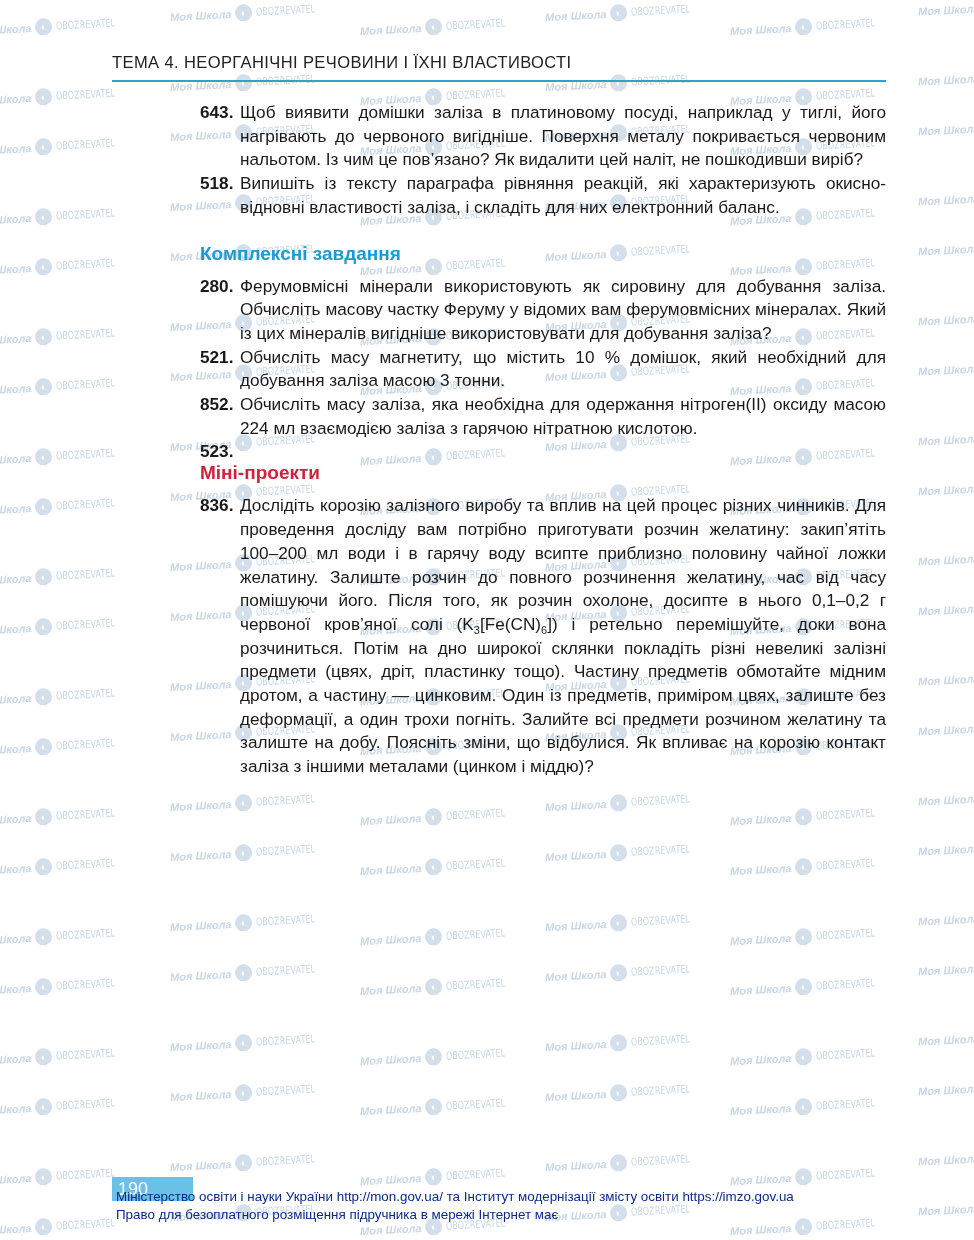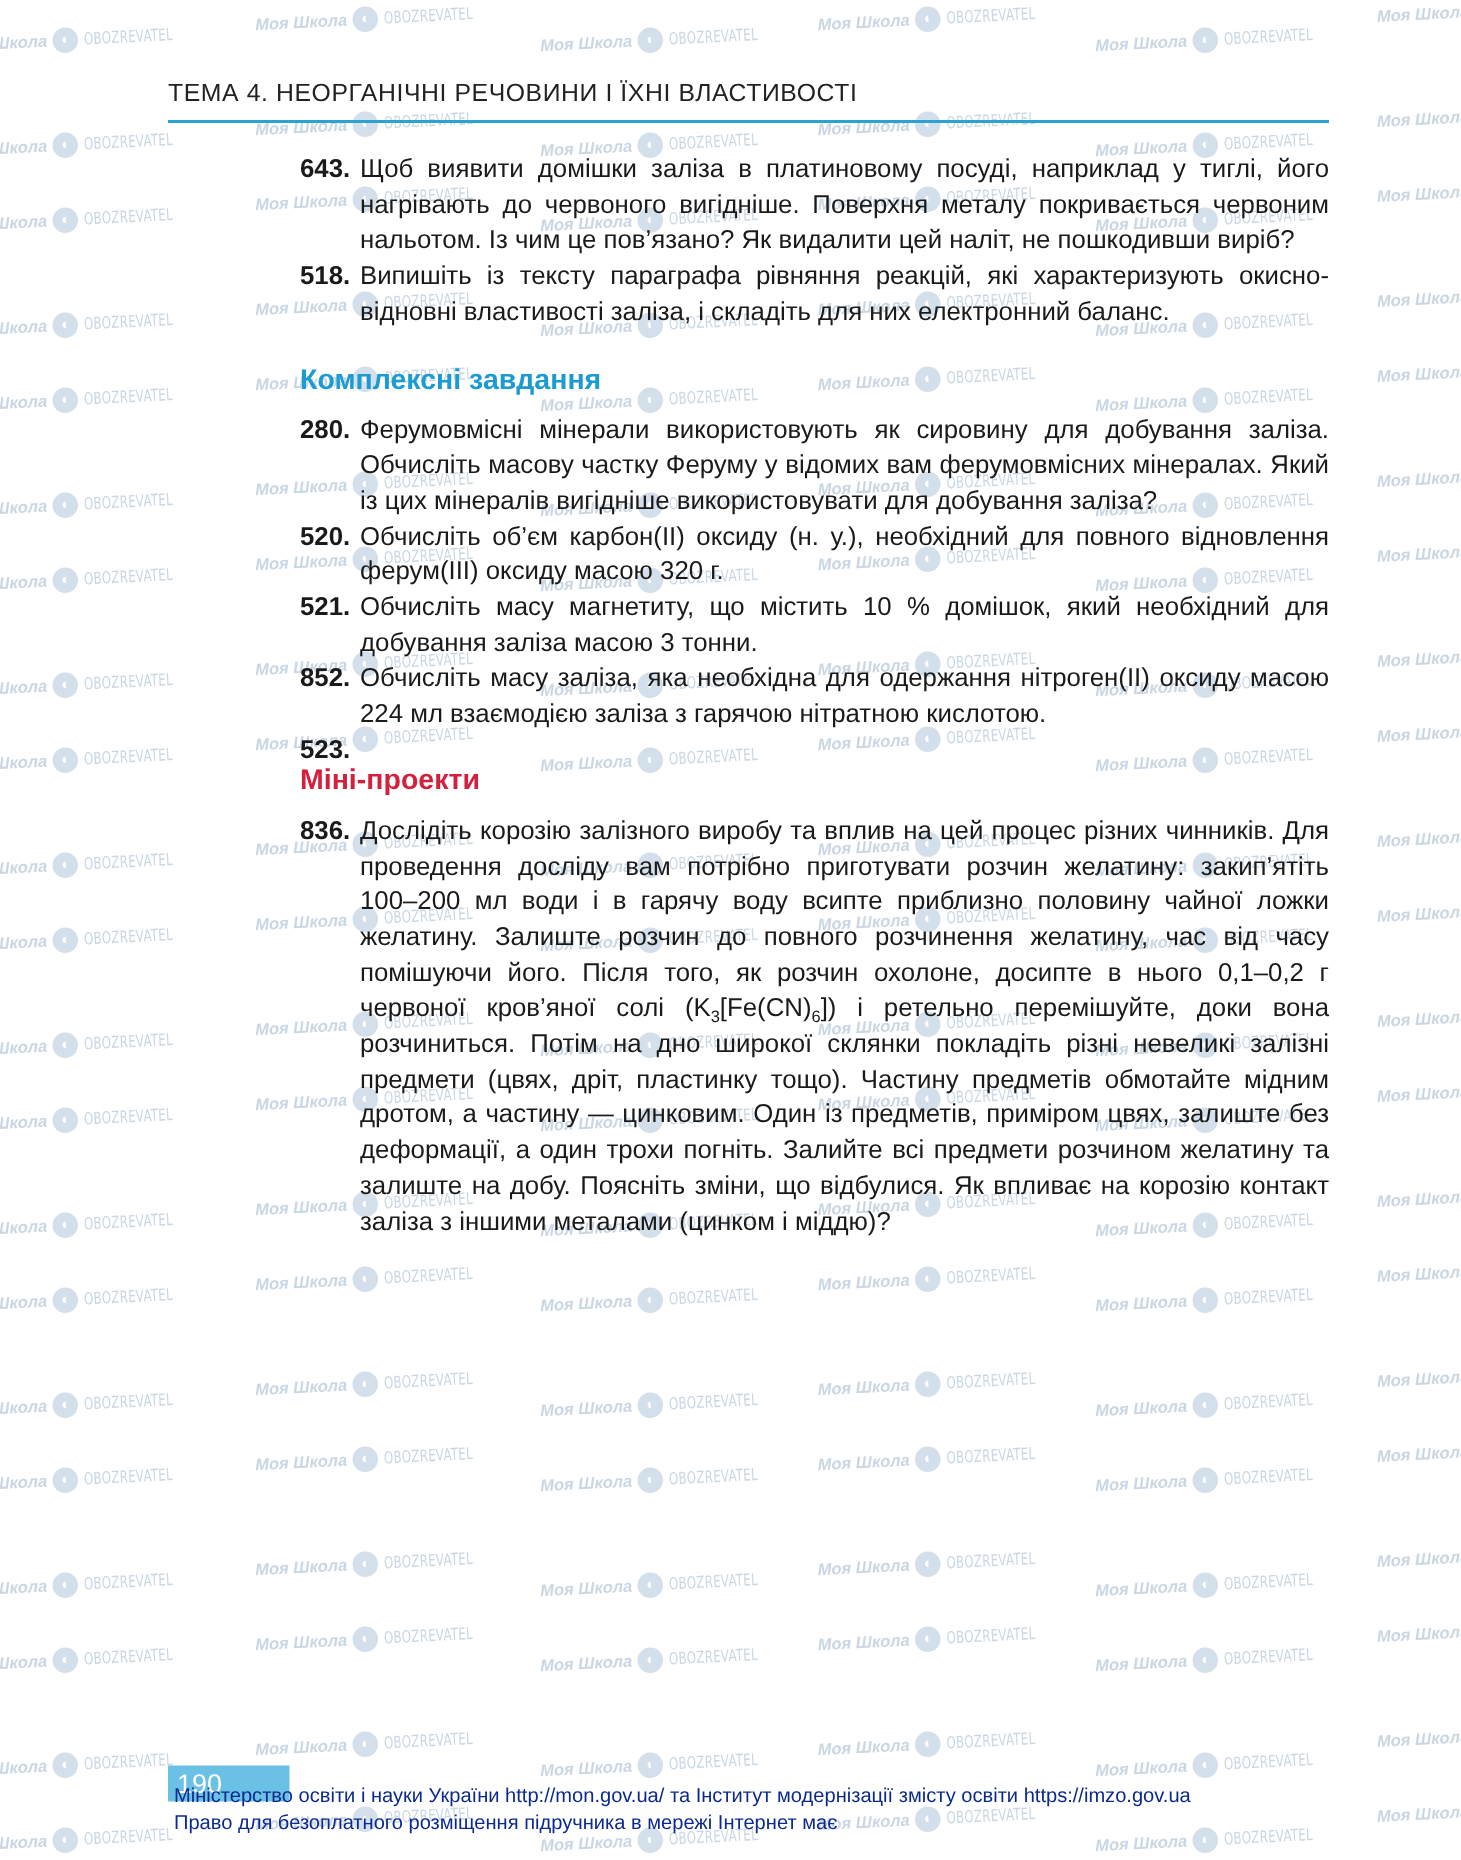--- a/index.html
+++ b/index.html
@@ -636,24 +636,20 @@
       <span>Випишіть із тексту параграфа рівняння реакцій, які характеризують окисно-відновні властивості заліза, і складіть для них електронний баланс.</span>
     </div>
 
     <h2 class="section-title sec-blue">Комплексні завдання</h2>
 
     <div class="task">
       <span class="num">280.</span>
       <span>Ферумовмісні мінерали використовують як сировину для добування заліза. Обчисліть масову частку Феруму у відомих вам ферумовмісних мінералах. Який із цих мінералів вигідніше використовувати для добування заліза?</span>
     </div>
     <div class="task">
-      <span class="num">520.</span>
-      <span>Обчисліть об’єм карбон(ІІ) оксиду (н. у.), необхідний для повного відновлення ферум(ІІІ) оксиду масою 320 г.</span>
-    </div>
-    <div class="task">
       <span class="num">521.</span>
       <span>Обчисліть масу магнетиту, що містить 10 % домішок, який необхідний для добування заліза масою 3 тонни.</span>
     </div>
     <div class="task">
       <span class="num">852.</span>
       <span>Обчисліть масу заліза, яка необхідна для одержання нітроген(ІІ) оксиду масою 224 мл взаємодією заліза з гарячою нітратною кислотою.</span>
     </div>
     <div class="task">
       <span class="num">523.</span>
     </div>

